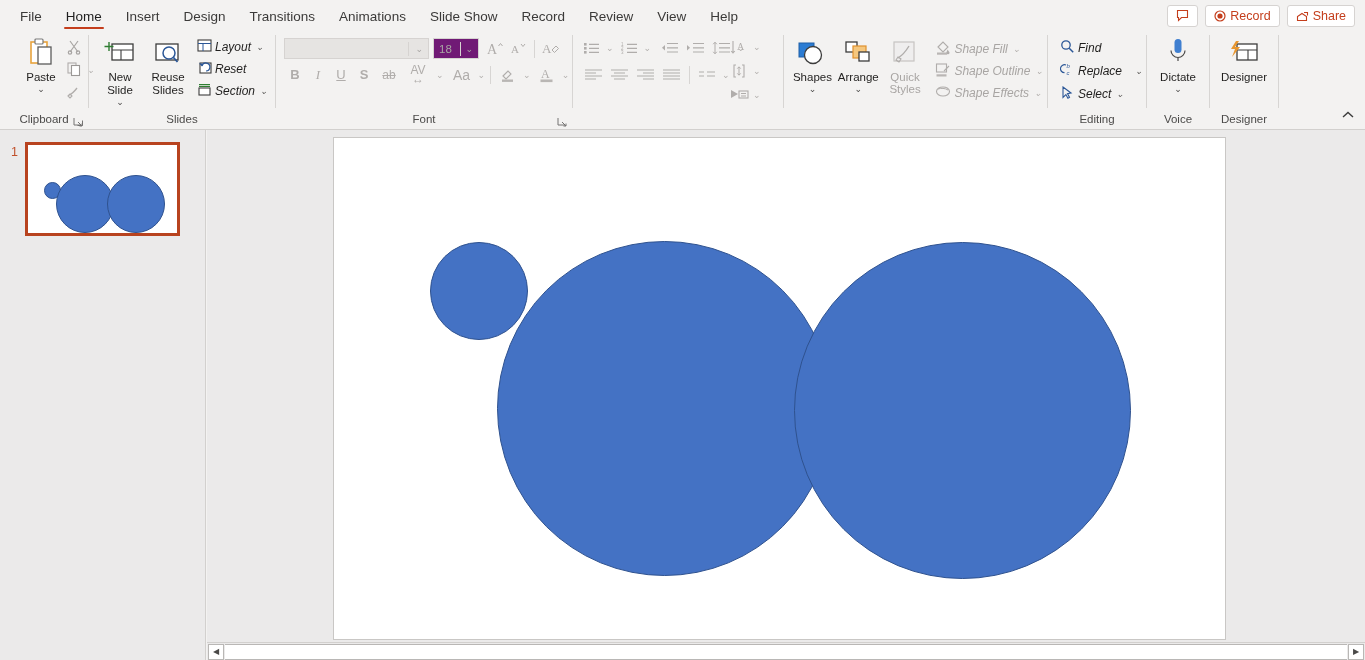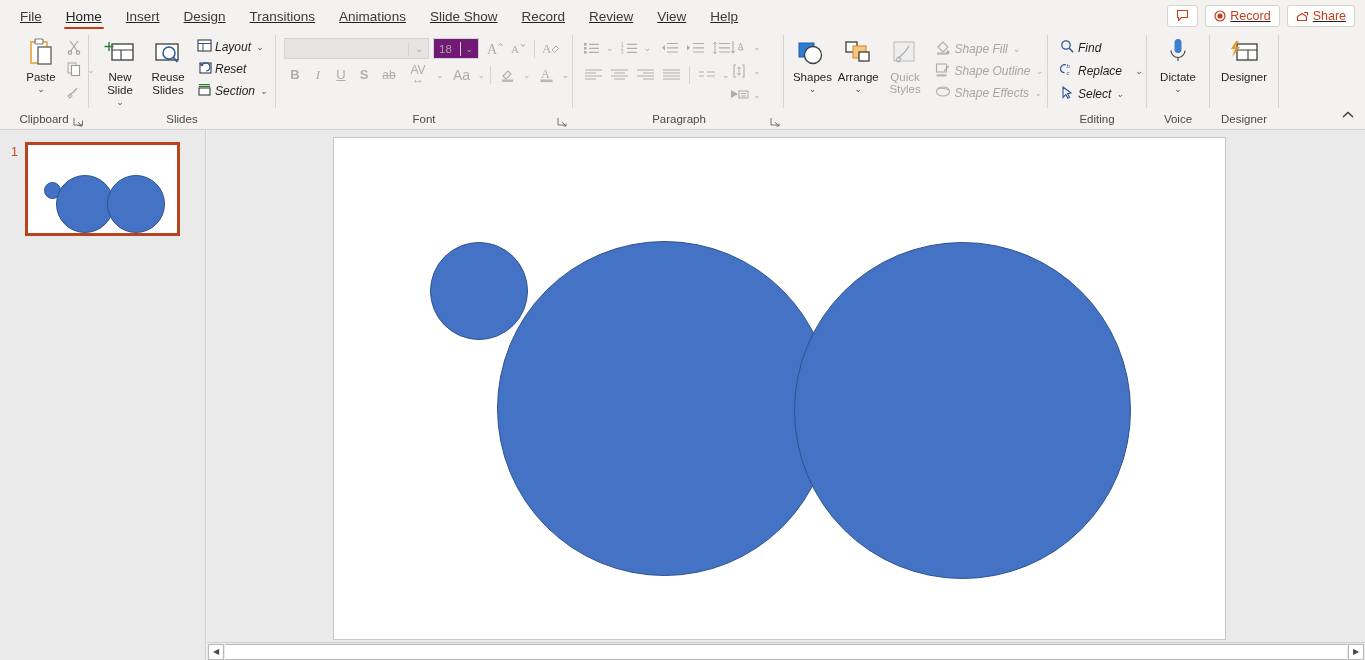--- a/index.html
+++ b/index.html
@@ -9,21 +9,21 @@
     font-family: "Liberation Sans", sans-serif;
     background: #ffffff;
     color: #212121;
   }
   .app { position: relative; width: 1365px; height: 660px; background:#f3f2f1; }
 
   
   .tabbar {
     position: absolute; top:0; left:0; width:1365px; height:31px;
     background:#f3f2f1;
-    display:flex; align-items:flex-end;text-decoration:underline;
+    display:flex; align-items:flex-end;
   }
   .tabs { display:flex; align-items:flex-end; height:31px; padding-left:8px; }
   .tab {
     position:relative;
     font-size:13.5px; color:#3b3a39;
     padding:0 12px; height:29px; line-height:29px;
     cursor:default; white-space:nowrap;
   }
   .tab.active { color:#1f1f1f; }
   .tab.active::after {
@@ -469,29 +469,20 @@
             </div>
             <div class="vsep"></div>
             <div class="ftbtn" style="width:22px">
               <svg width="18" height="13" viewBox="0 0 18 13">
                   <path d="M1 4h5M1 8h5M9 4h8M9 8h8" stroke="#b0adab" stroke-width="1.2"></path>
                 </svg>
             </div>
             <span class="caretsm dis">⌄</span>
           </div>
         </div>
-        <div class="group-label">
-          <span>Paragraph</span>
-          <span class="dlg">
-            <svg width="11" height="11" viewBox="0 0 11 11">
-                <path d="M1 1v7h7" fill="none" stroke="#4a4948" stroke-width="1"></path>
-                <path d="M5 5l4 4M6.5 9h2.5V6.5" stroke="#4a4948" stroke-width="1" fill="none"></path>
-              </svg>
-          </span>
-        </div>
       </div>
 
       <div class="group" style="width:56px; margin-left:-58px">
         <div class="group-body" style="flex-direction:column; padding-top:5px; gap:3px; align-items:flex-start">
           <div class="row">
             <div class="ftbtn" style="width:24px">
               <svg width="19" height="16" viewBox="0 0 19 16">
                   <path d="M3 2v12M1.2 12l1.8 2 1.8-2" stroke="#b0adab" stroke-width="1.1" fill="none"></path>
                   <text x="7" y="11" font-family="Liberation Serif, serif" font-size="10" fill="#b0adab">A</text>
                 </svg>

